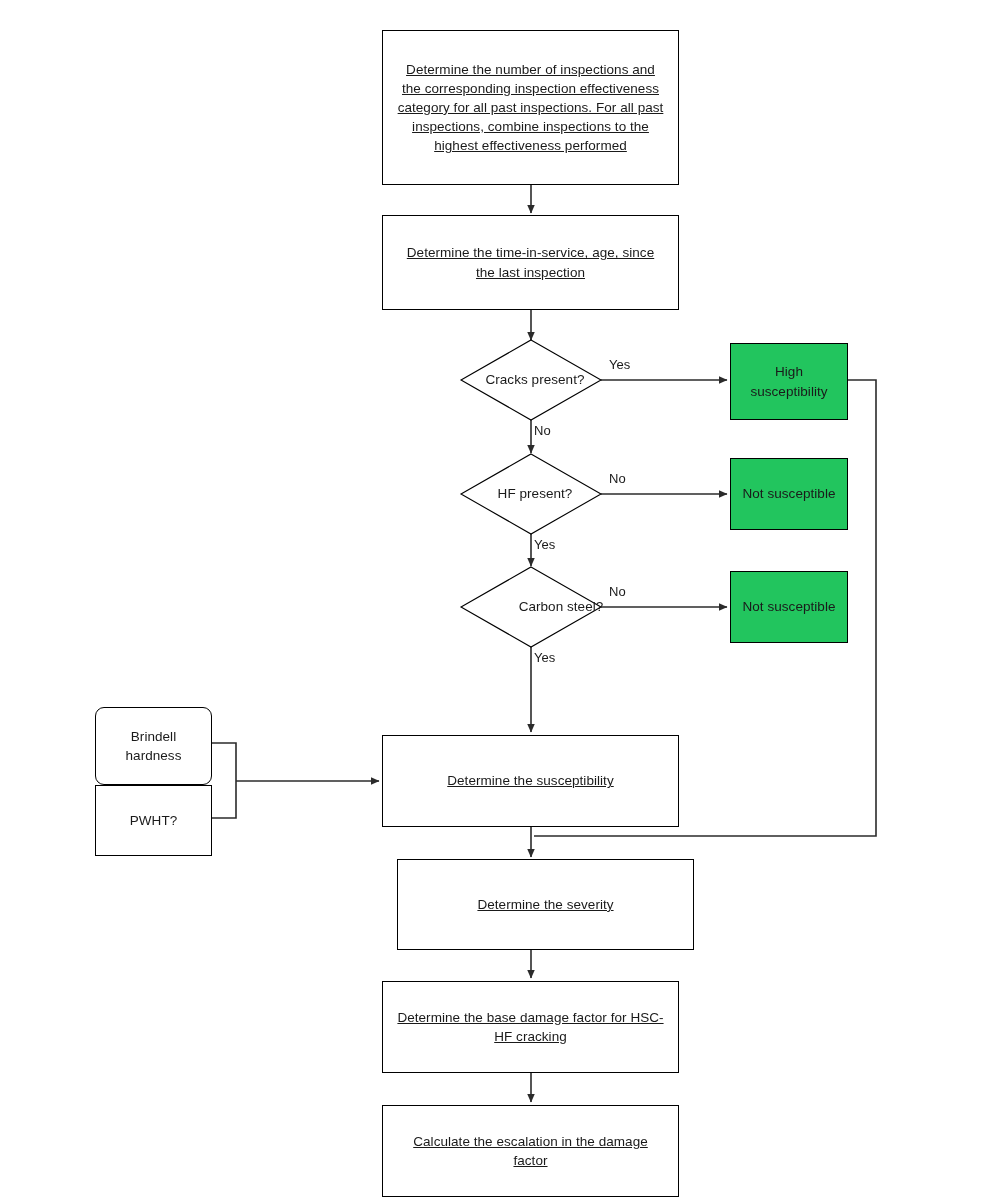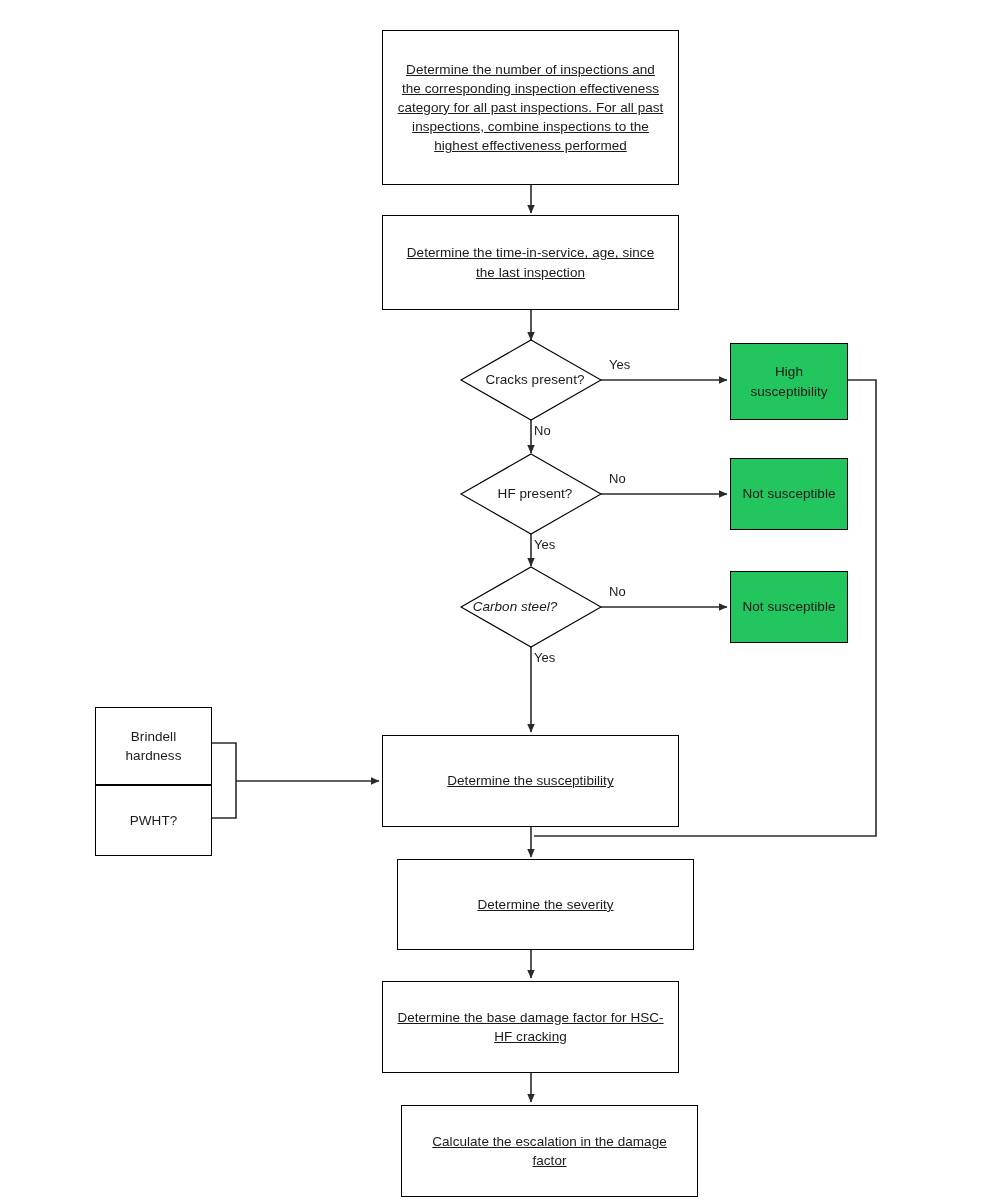--- a/index.html
+++ b/index.html
@@ -127,57 +127,57 @@
   </div>
 
   <div class="node decision" style="left:461px; top:340px; width:140px; height:80px;">
     <span class="dec-label">Cracks present?</span>
   </div>
 
   <div class="node decision" style="left:461px; top:454px; width:140px; height:80px;">
     <span class="dec-label">HF present?</span>
   </div>
 
-  <div class="node decision" style="left:441px; top:567px; width:140px; height:80px;font-style:italic;">
+  <div class="node decision" style="left:487px; top:567px; width:140px; height:80px;">
     <span class="dec-label">Carbon steel?</span>
   </div>
 
   <div class="node terminal-box" style="left:730px; top:343px; width:118px; height:77px;">
     <span>High susceptibility</span>
   </div>
 
   <div class="node terminal-box" style="left:730px; top:458px; width:118px; height:72px;">
     <span>Not susceptible</span>
   </div>
 
   <div class="node terminal-box" style="left:730px; top:571px; width:118px; height:72px;">
     <span>Not susceptible</span>
   </div>
 
-  <div class="node input-box" style="left:95px; top:707px; width:117px; height:78px;">
+  <div class="node input-box" style="left:95px; top:707px; width:117px; height:78px;border-radius:9px;">
     <span>Brindell hardness</span>
   </div>
 
   <div class="node input-box" style="left:95px; top:785px; width:117px; height:71px;">
     <span>PWHT?</span>
   </div>
 
   <div class="node process-box" style="left:382px; top:735px; width:297px; height:92px;">
     <span>Determine the susceptibility</span>
   </div>
 
   <div class="node process-box" style="left:382px; top:859px; width:297px; height:91px;margin-left:15px;">
     <span>Determine the severity</span>
   </div>
 
   <div class="node process-box" style="left:382px; top:981px; width:297px; height:92px;">
     <span>Determine the base damage factor for HSC-HF cracking</span>
   </div>
 
-  <div class="node process-box" style="left:401px; top:1105px; width:297px; height:92px;justify-content:flex-end;">
+  <div class="node process-box" style="left:382px; top:1105px; width:297px; height:92px;justify-content:flex-end;">
     <span>Calculate the escalation in the damage factor</span>
   </div>
 
   <div class="edge-label" style="left:609px; top:357px;">Yes</div>
   <div class="edge-label" style="left:534px; top:423px;">No</div>
   <div class="edge-label" style="left:609px; top:471px;">No</div>
   <div class="edge-label" style="left:534px; top:537px;">Yes</div>
   <div class="edge-label" style="left:609px; top:584px;">No</div>
   <div class="edge-label" style="left:534px; top:650px;">Yes</div>
 

